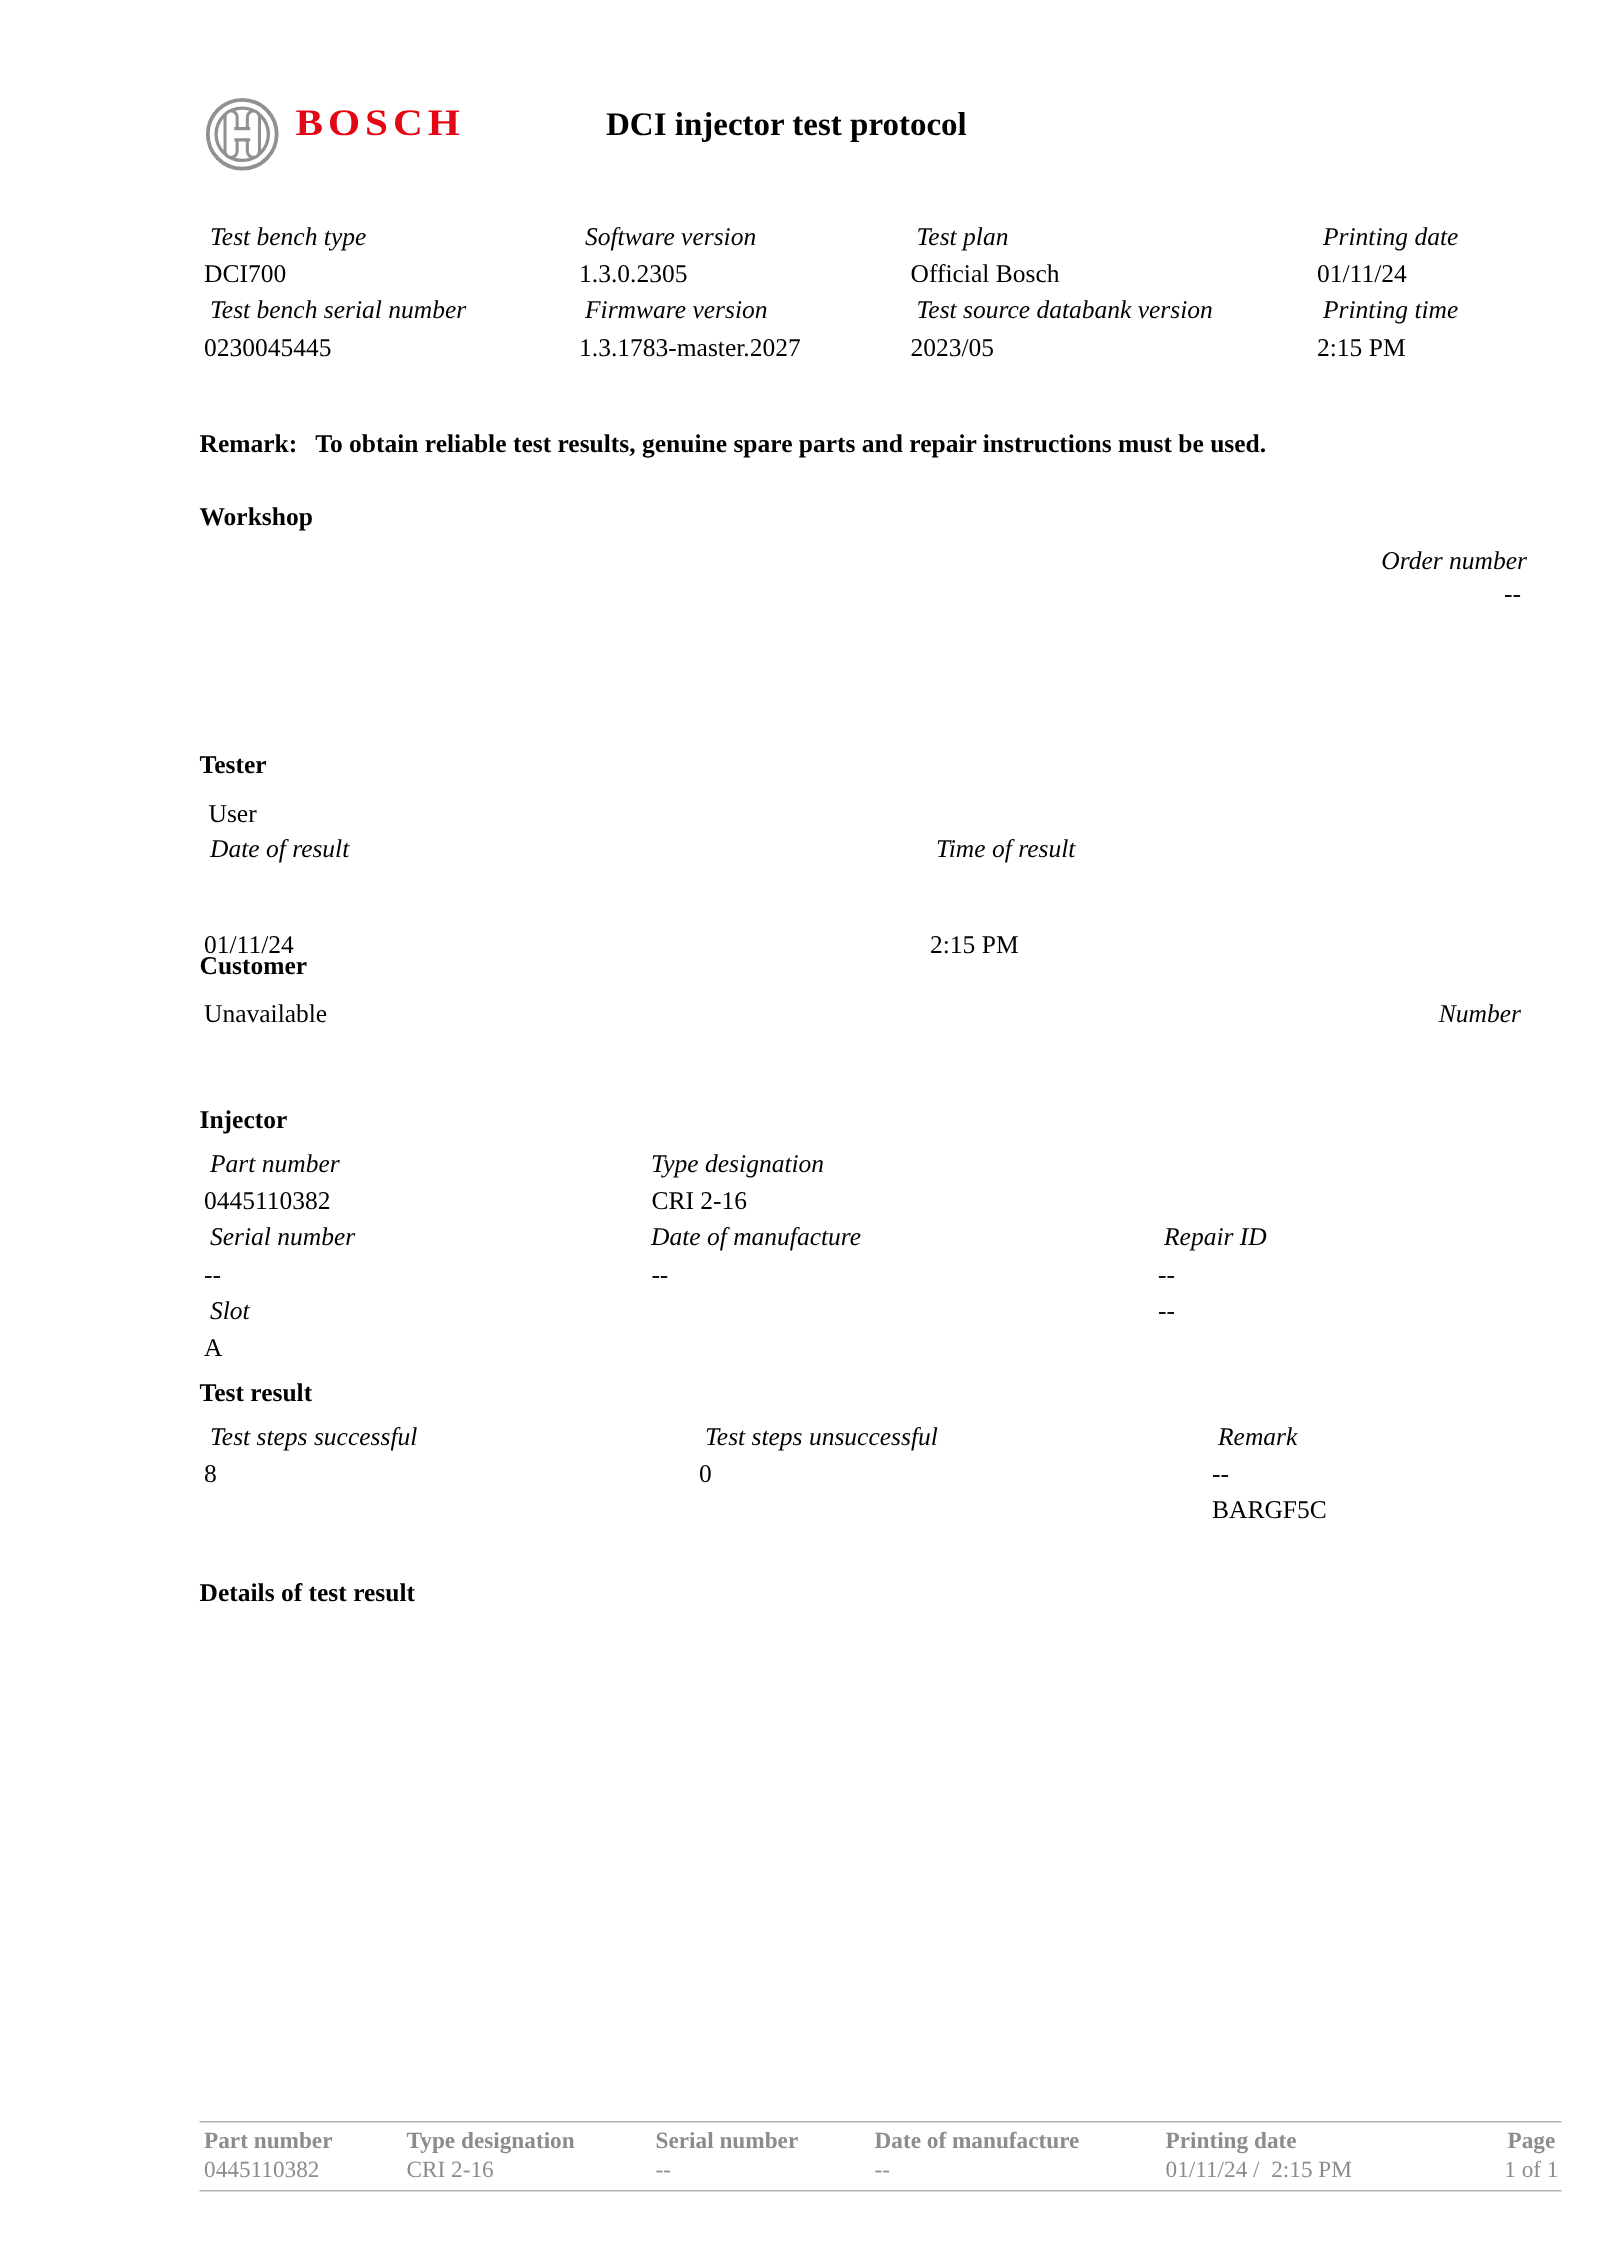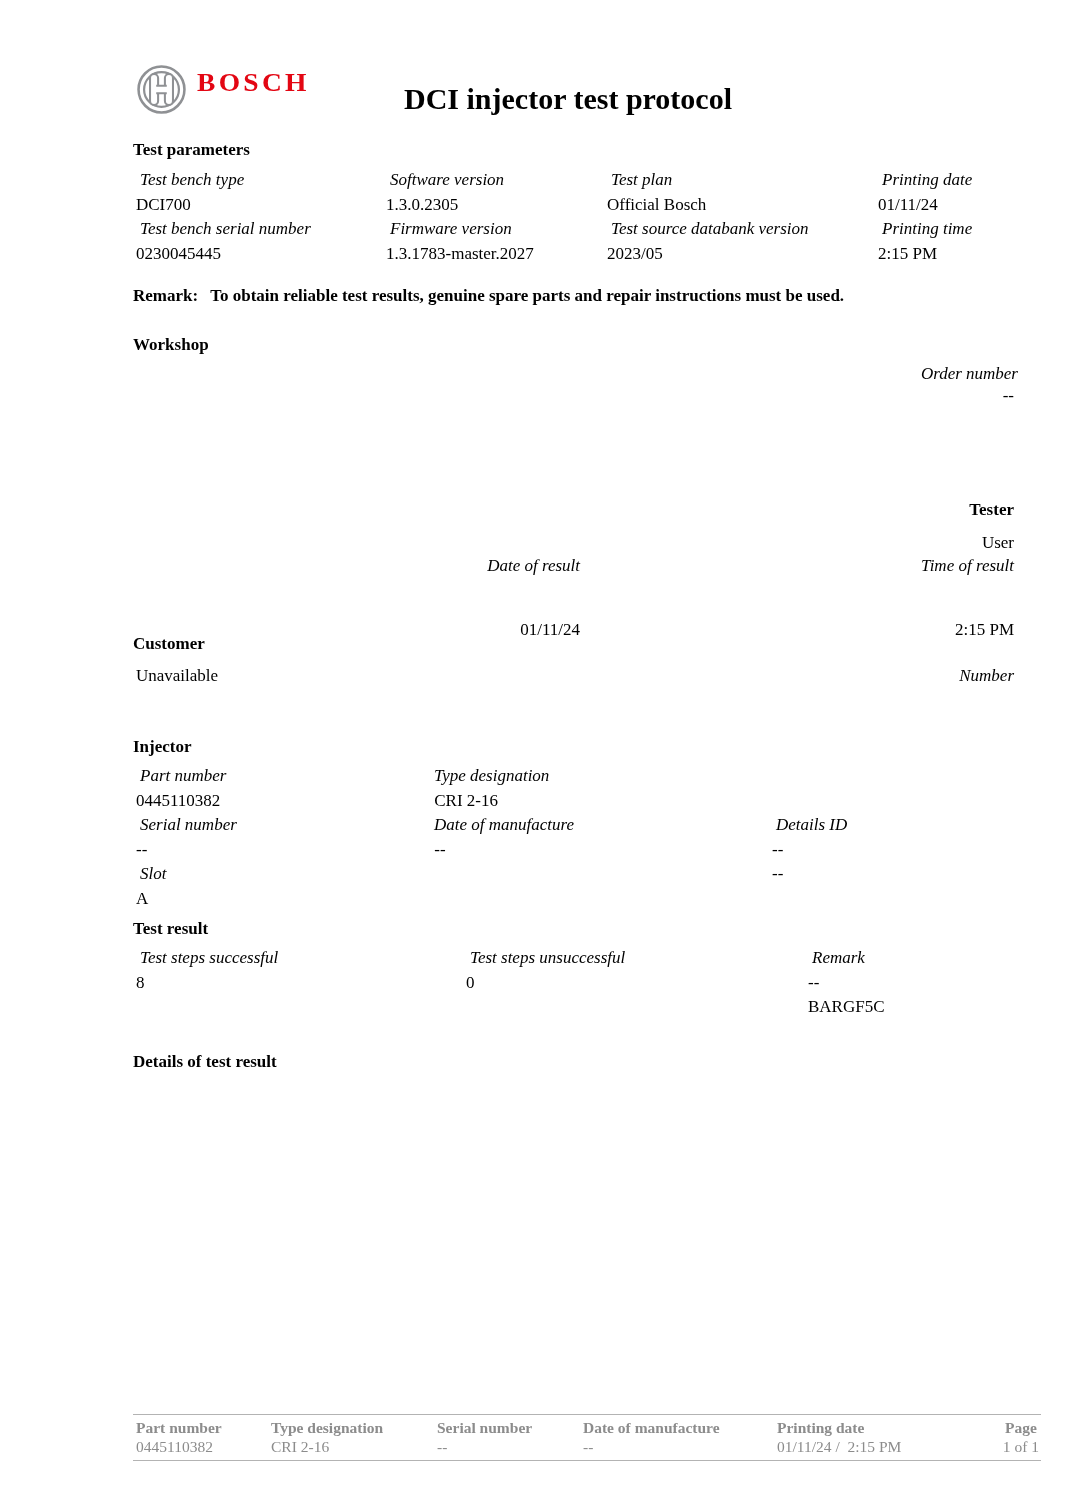--- a/index.html
+++ b/index.html
@@ -14,21 +14,21 @@
   .lbl { font-style:italic; padding-left:4px; white-space:pre-wrap; }
   .val { white-space:pre-wrap; padding-left:0; }
   .right { text-align:right; }
   .line { line-height:24.5px; }
 
   
   .brand {
     left:197px; top:70px; font-size:25px; font-weight:bold; letter-spacing:3px;
     color:#e30613; transform:scaleX(1.1); transform-origin:left center; line-height:25px;
   }
-  .doc-title { left:404px; top:82px; font-size:30px; font-weight:bold; line-height:34px; }
+  .doc-title { left:404px; top:66px; font-size:22px; font-weight:bold; line-height:34px; }
 
   
   .grid { display:grid; grid-auto-rows:24.5px; padding-left:3px; }
   .grid4 { grid-template-columns:250px 221px 271px 1fr; margin-top:9px; }
   .grid-tester { grid-template-columns:444px 1fr;gap:40px; }
   .grid-injector { grid-template-columns:294px 342px 1fr; margin-top:8px; }
   .grid-result { grid-template-columns:330px 342px 1fr; margin-top:8px; }
 
   .remark-line { display:flex; gap:12px; font-weight:bold; line-height:24px; }
 
@@ -56,21 +56,20 @@
     <circle cx="0" cy="0" r="20.5" fill="none" stroke="#8f9194" stroke-width="2.6"></circle>
     <rect x="-13.5" y="-18.2" width="9.5" height="36.4" rx="4.75" fill="#ffffff" stroke="#8f9194" stroke-width="2.4"></rect>
     <rect x="4" y="-18.2" width="9.5" height="36.4" rx="4.75" fill="#ffffff" stroke="#8f9194" stroke-width="2.4"></rect>
     <rect x="-6" y="-4.4" width="12" height="8.8" fill="#ffffff"></rect>
     <path d="M-6.2,-4.4 H6.2 M-6.2,4.4 H6.2" stroke="#8f9194" stroke-width="2.4" fill="none"></path>
   </svg>
   <div class="abs brand">BOSCH</div>
   <div class="abs doc-title">DCI injector test protocol</div>
 
   <div class="sec" style="top:139px;">
-    <div class="h">Test parameters</div>
     <div class="grid grid4">
       <div class="lbl">Test bench type</div>
       <div class="lbl">Software version</div>
       <div class="lbl">Test plan</div>
       <div class="lbl">Printing date</div>
       <div class="val">DCI700</div>
       <div class="val">1.3.0.2305</div>
       <div class="val">Official Bosch</div>
       <div class="val">01/11/24</div>
       <div class="lbl">Test bench serial number</div>
@@ -86,21 +85,21 @@
 
   <div class="sec remark-line" style="top:284px;">
     <span>Remark:</span>
     <span>To obtain reliable test results, genuine spare parts and repair instructions must be used.</span>
   </div>
 
   <div class="sec h" style="top:334px;">Workshop</div>
   <div class="sec lbl right line" style="top:362px;text-align:right;">Order number</div>
   <div class="sec val right line" style="top:384px;">--</div>
 
-  <div class="sec" style="top:499px;text-align:right;">
+  <div class="sec" style="top:499px;">
     <div class="h">Tester</div>
     <div class="val line" style="margin-top:10px; padding-left:6px;">User</div>
     <div class="grid grid-tester">
       <div class="lbl">Date of result</div>
       <div class="lbl">Time of result</div>
       <div class="val">01/11/24</div>
       <div class="val">2:15 PM</div>
     </div>
   </div>
 
@@ -116,21 +115,21 @@
     <div class="h">Injector</div>
     <div class="grid grid-injector">
       <div class="lbl">Part number</div>
       <div class="lbl">Type designation</div>
       <div></div>
       <div class="val">0445110382</div>
       <div class="val"> CRI 2-16</div>
       <div></div>
       <div class="lbl">Serial number</div>
       <div class="lbl">Date of manufacture</div>
-      <div class="lbl">Details ID</div>
+      <div class="lbl">Repair ID</div>
       <div class="val">--</div>
       <div class="val"> --</div>
       <div class="val">--</div>
       <div class="lbl">Slot</div>
       <div></div>
       <div class="val">--</div>
       <div class="val">A</div>
       <div></div>
     </div>
   </div>

